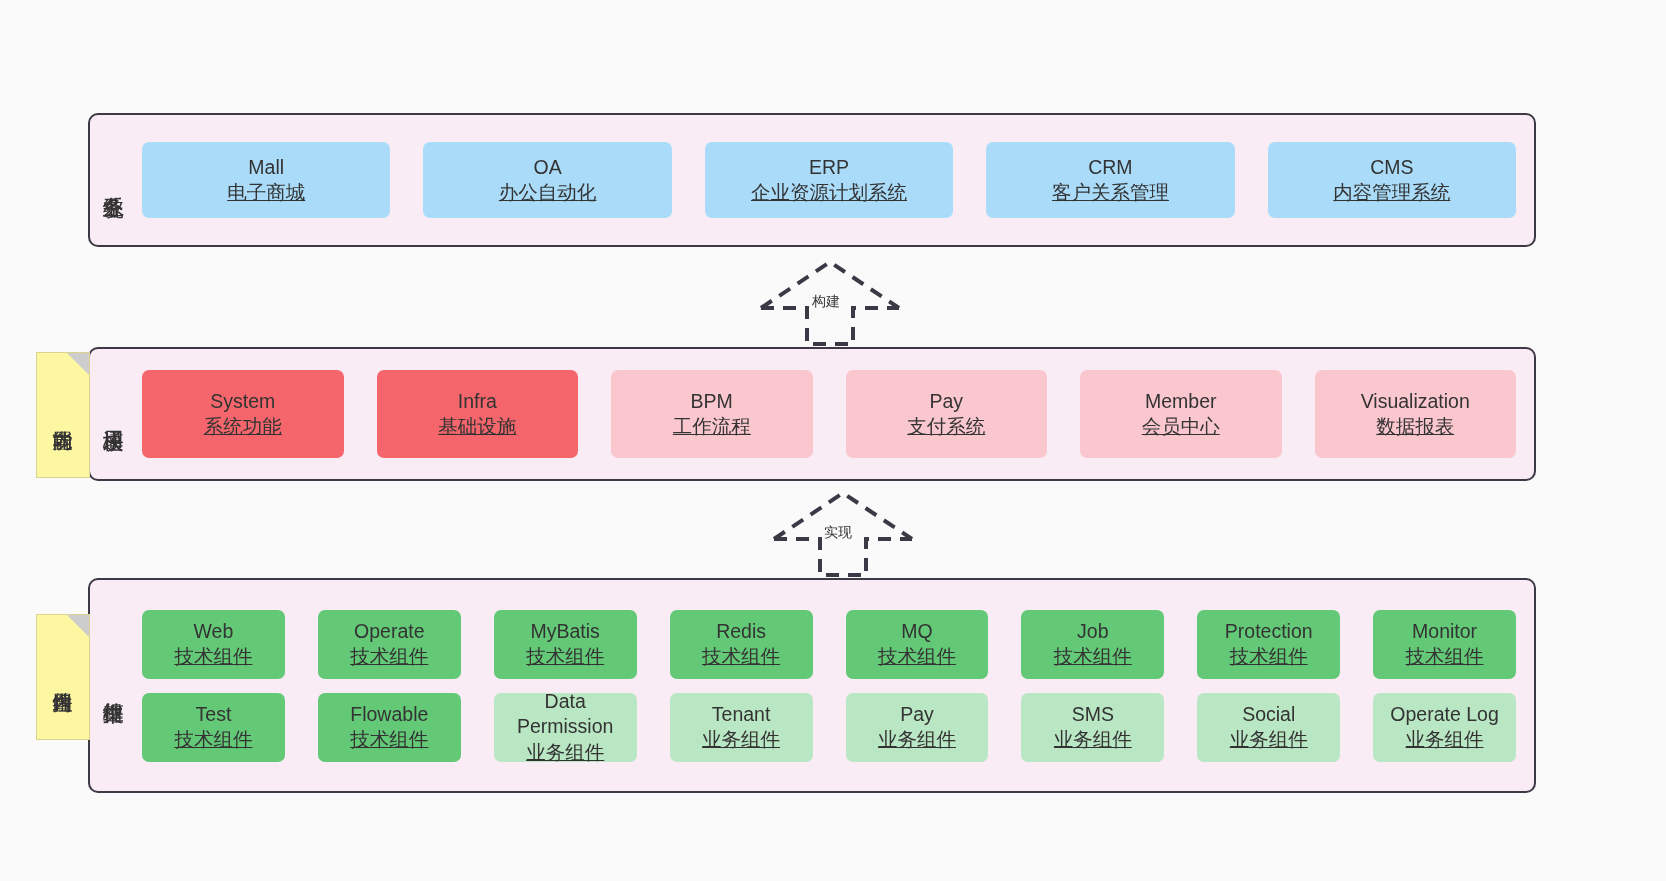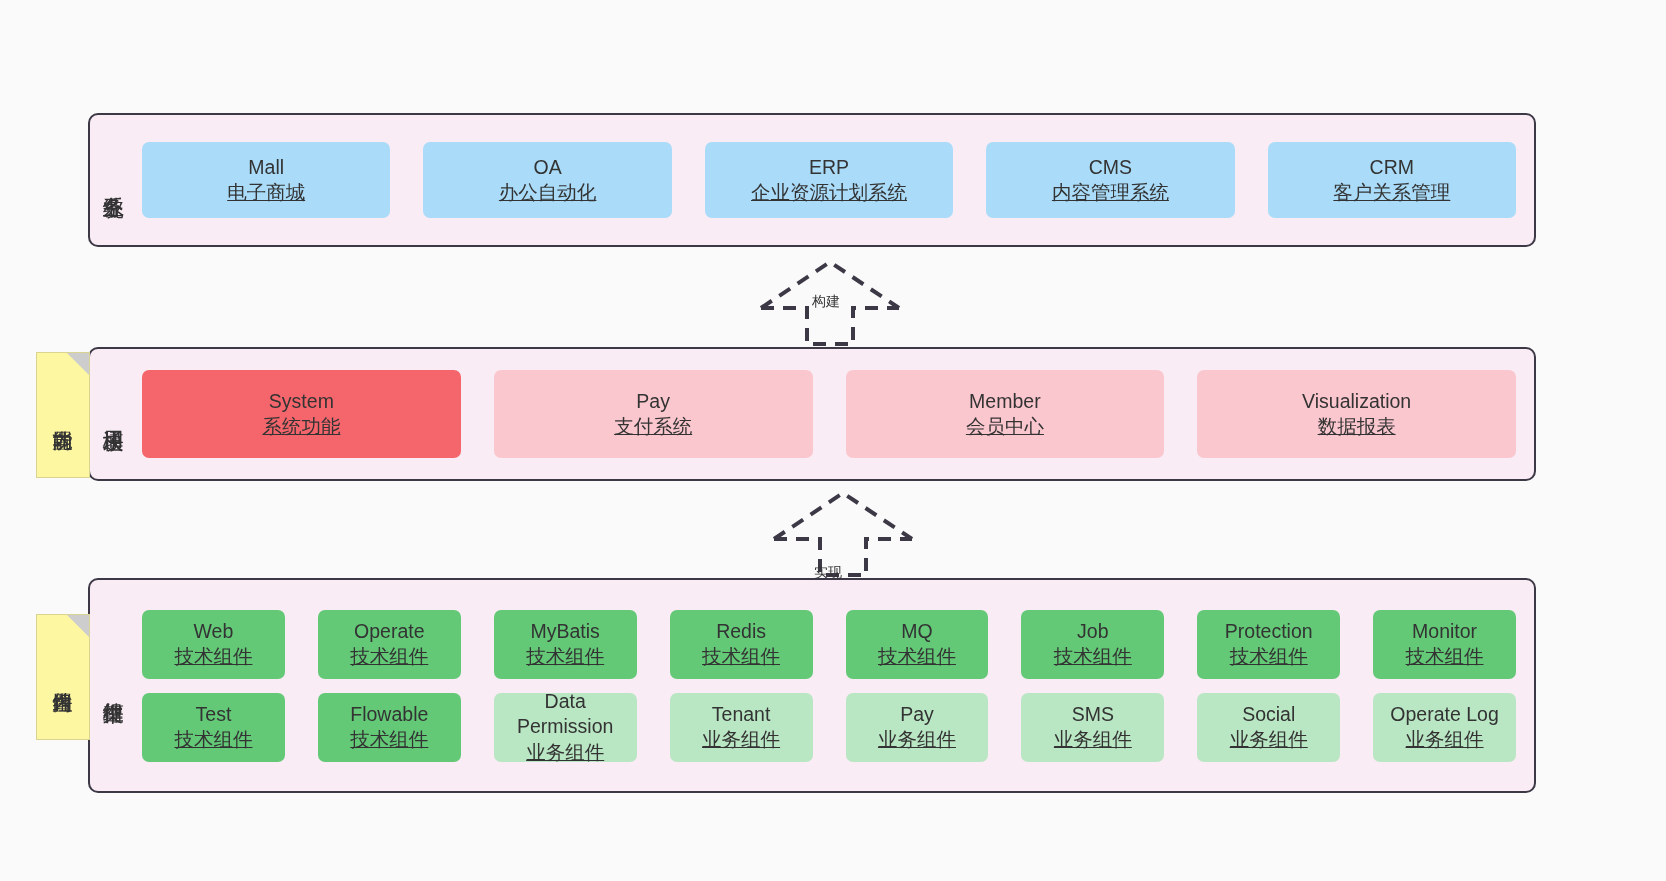--- a/index.html
+++ b/index.html
@@ -179,27 +179,27 @@
           <div class="en">OA</div>
           <div class="cn">办公自动化</div>
         </div>
 
         <div class="cell c-blue h-business">
           <div class="en">ERP</div>
           <div class="cn">企业资源计划系统</div>
         </div>
 
         <div class="cell c-blue h-business">
+          <div class="en">CRM</div>
+          <div class="cn">客户关系管理</div>
+        </div>
+
+        <div class="cell c-blue h-business">
           <div class="en">CMS</div>
           <div class="cn">内容管理系统</div>
-        </div>
-
-        <div class="cell c-blue h-business">
-          <div class="en">CRM</div>
-          <div class="cn">客户关系管理</div>
         </div>
 
 
       </div>
     </div>
   </div>
 
   <div class="arrow-group" id="arrow-build">
     <svg width="150" height="92" viewBox="0 0 150 92">
       <path d="M 6 52 L 75 6 L 144 52" fill="none" stroke="#3d3846" stroke-width="4" stroke-dasharray="13,9" stroke-linecap="butt"></path>
@@ -216,21 +216,29 @@
   <div class="layer" id="layer-module">
     <div class="layer-title">通用模块</div>
     <div class="layer-body">
       <div class="cell-row">
 
         <div class="cell c-red h-module">
           <div class="en">System</div>
           <div class="cn">系统功能</div>
         </div>
 
-
+        <div class="cell c-red h-module">
+          <div class="en">Infra</div>
+          <div class="cn">基础设施</div>
+        </div>
+
+        <div class="cell c-pink h-module">
+          <div class="en">BPM</div>
+          <div class="cn">工作流程</div>
+        </div>
 
         <div class="cell c-pink h-module">
           <div class="en">Pay</div>
           <div class="cn">支付系统</div>
         </div>
 
         <div class="cell c-pink h-module">
           <div class="en">Member</div>
           <div class="cn">会员中心</div>
         </div>
@@ -242,21 +250,21 @@
 
       </div>
     </div>
   </div>
 
   <div class="arrow-group" id="arrow-impl">
     <svg width="150" height="92" viewBox="0 0 150 92">
       <path d="M 6 52 L 75 6 L 144 52" fill="none" stroke="#3d3846" stroke-width="4" stroke-dasharray="13,9" stroke-linecap="butt"></path>
       <path d="M 6 52 L 52 52 L 52 88 L 98 88 L 98 52 L 144 52" fill="none" stroke="#3d3846" stroke-width="4" stroke-dasharray="13,9" stroke-linecap="butt"></path>
     </svg>
-    <div class="arrow-label" style="left:46px; top:37px;margin-top:40px;">实现</div>
+    <div class="arrow-label" style="left:56px; top:37px;">实现</div>
   </div>
 
   <div class="sticky" id="sticky-components">
     <span class="fold"></span>
     <span>内置组件</span>
   </div>
 
   <div class="layer" id="layer-frame">
     <div class="layer-title">框架组件</div>
     <div class="layer-body">

